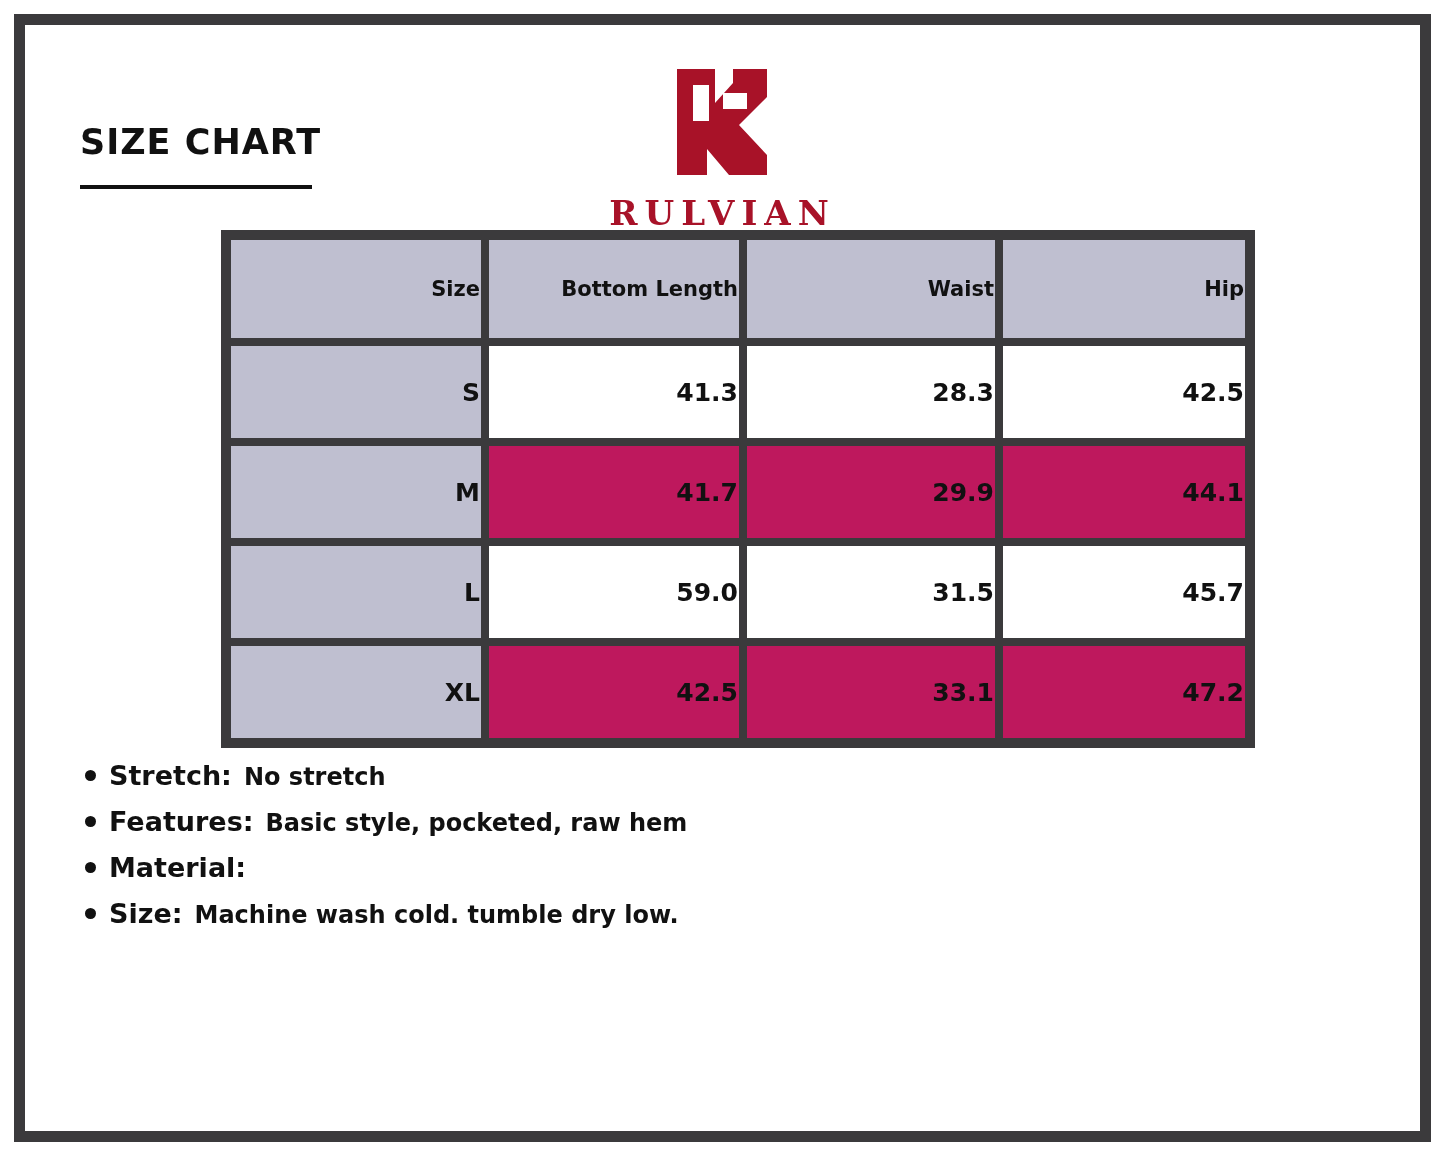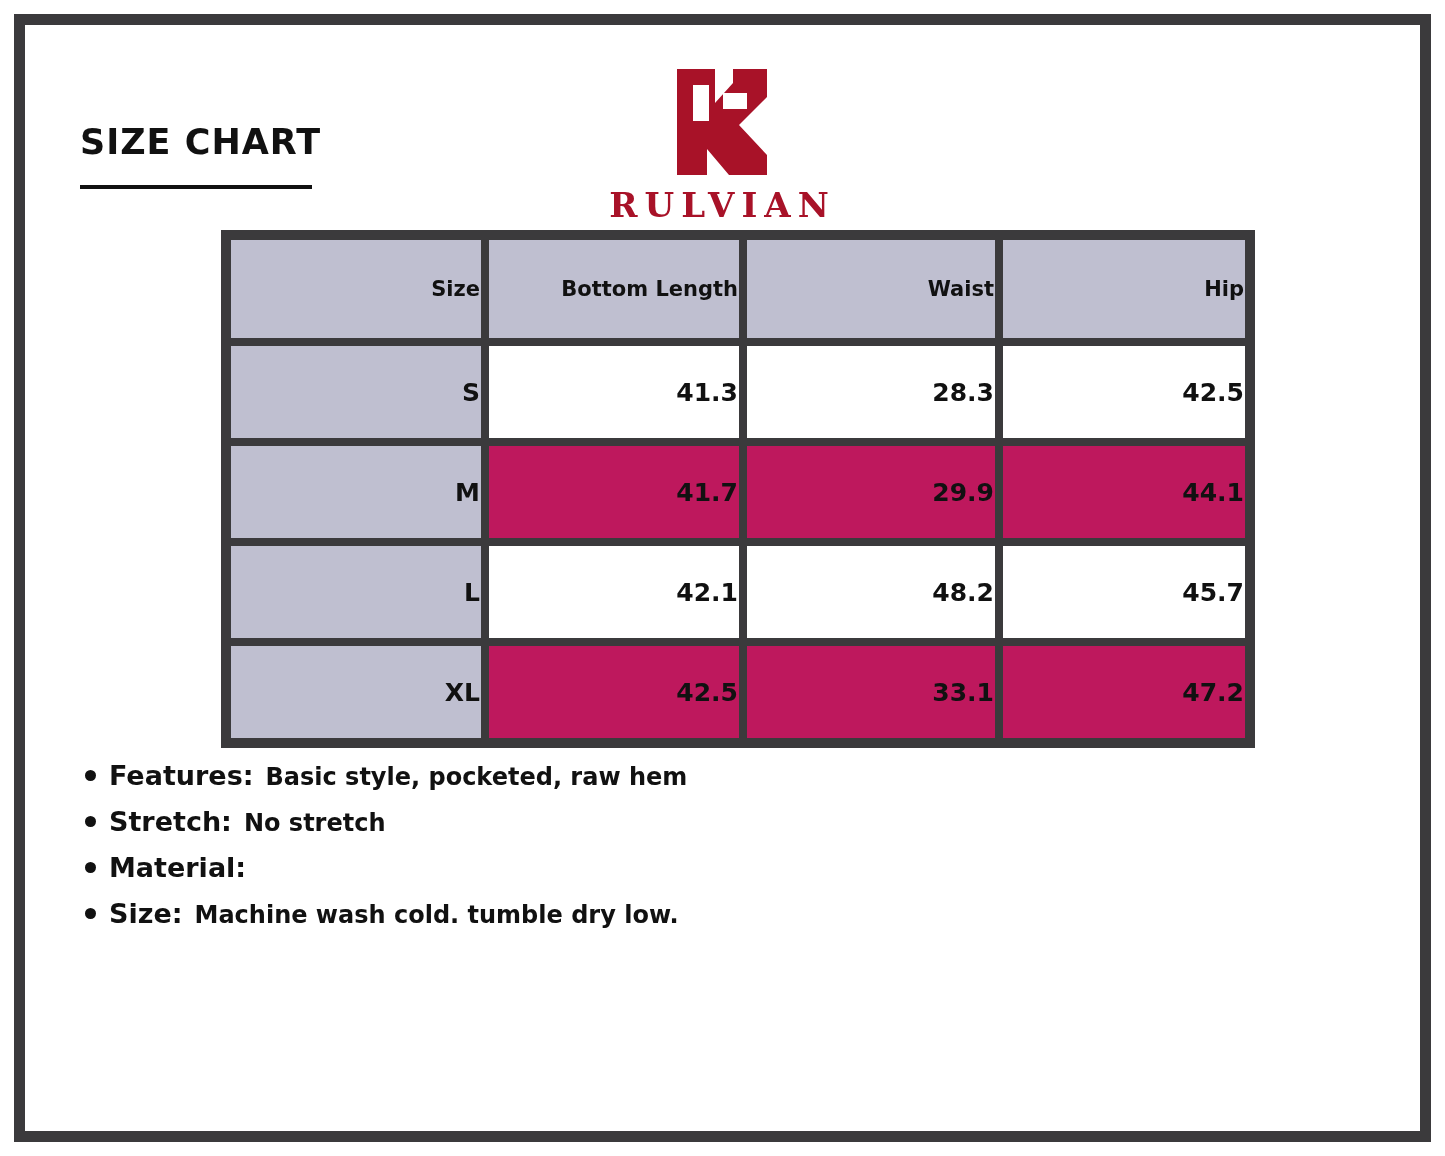--- a/index.html
+++ b/index.html
@@ -65,21 +65,21 @@
     top: 38px;
     text-align: center;
   }
   .brand-mark {
     display: block;
     margin: 0 auto;
     width: 120px;
     height: 118px;
   }
   .brand-name {
-    margin-top: 4px;
+    margin-top: 12px;
     font-family: "DejaVu Serif", serif;
     font-size: 34px;
     font-weight: bold;
     letter-spacing: 7px;
     color: #a81228;
   }
 
   
   .table-wrap {
     position: absolute;
@@ -211,44 +211,44 @@
               <td class="val">42.5</td>
             </tr>
             <tr class="row-even">
               <td class="size-cell">M</td>
               <td class="val">41.7</td>
               <td class="val">29.9</td>
               <td class="val">44.1</td>
             </tr>
             <tr class="row-odd">
               <td class="size-cell">L</td>
-              <td class="val">42.1</td>
-              <td class="val">48.2</td>
+              <td class="val">59.0</td>
+              <td class="val">31.5</td>
               <td class="val">45.7</td>
             </tr>
             <tr class="row-even">
               <td class="size-cell">XL</td>
               <td class="val">42.5</td>
               <td class="val">33.1</td>
               <td class="val">47.2</td>
             </tr>
           </tbody>
         </table>
       </div>
 
       <div class="notes">
         <div class="note">
           <span class="bullet"></span>
+          <span class="note-label">Stretch:</span>
+          <span class="note-value">No stretch</span>
+        </div>
+        <div class="note">
+          <span class="bullet"></span>
           <span class="note-label">Features:</span>
           <span class="note-value">Basic style, pocketed, raw hem</span>
-        </div>
-        <div class="note">
-          <span class="bullet"></span>
-          <span class="note-label">Stretch:</span>
-          <span class="note-value">No stretch</span>
         </div>
         <div class="note">
           <span class="bullet"></span>
           <span class="note-label">Material:</span>
         </div>
         <div class="note">
           <span class="bullet"></span>
           <span class="note-label">Size:</span>
           <span class="note-value">Machine wash cold. tumble dry low.</span>
         </div>

